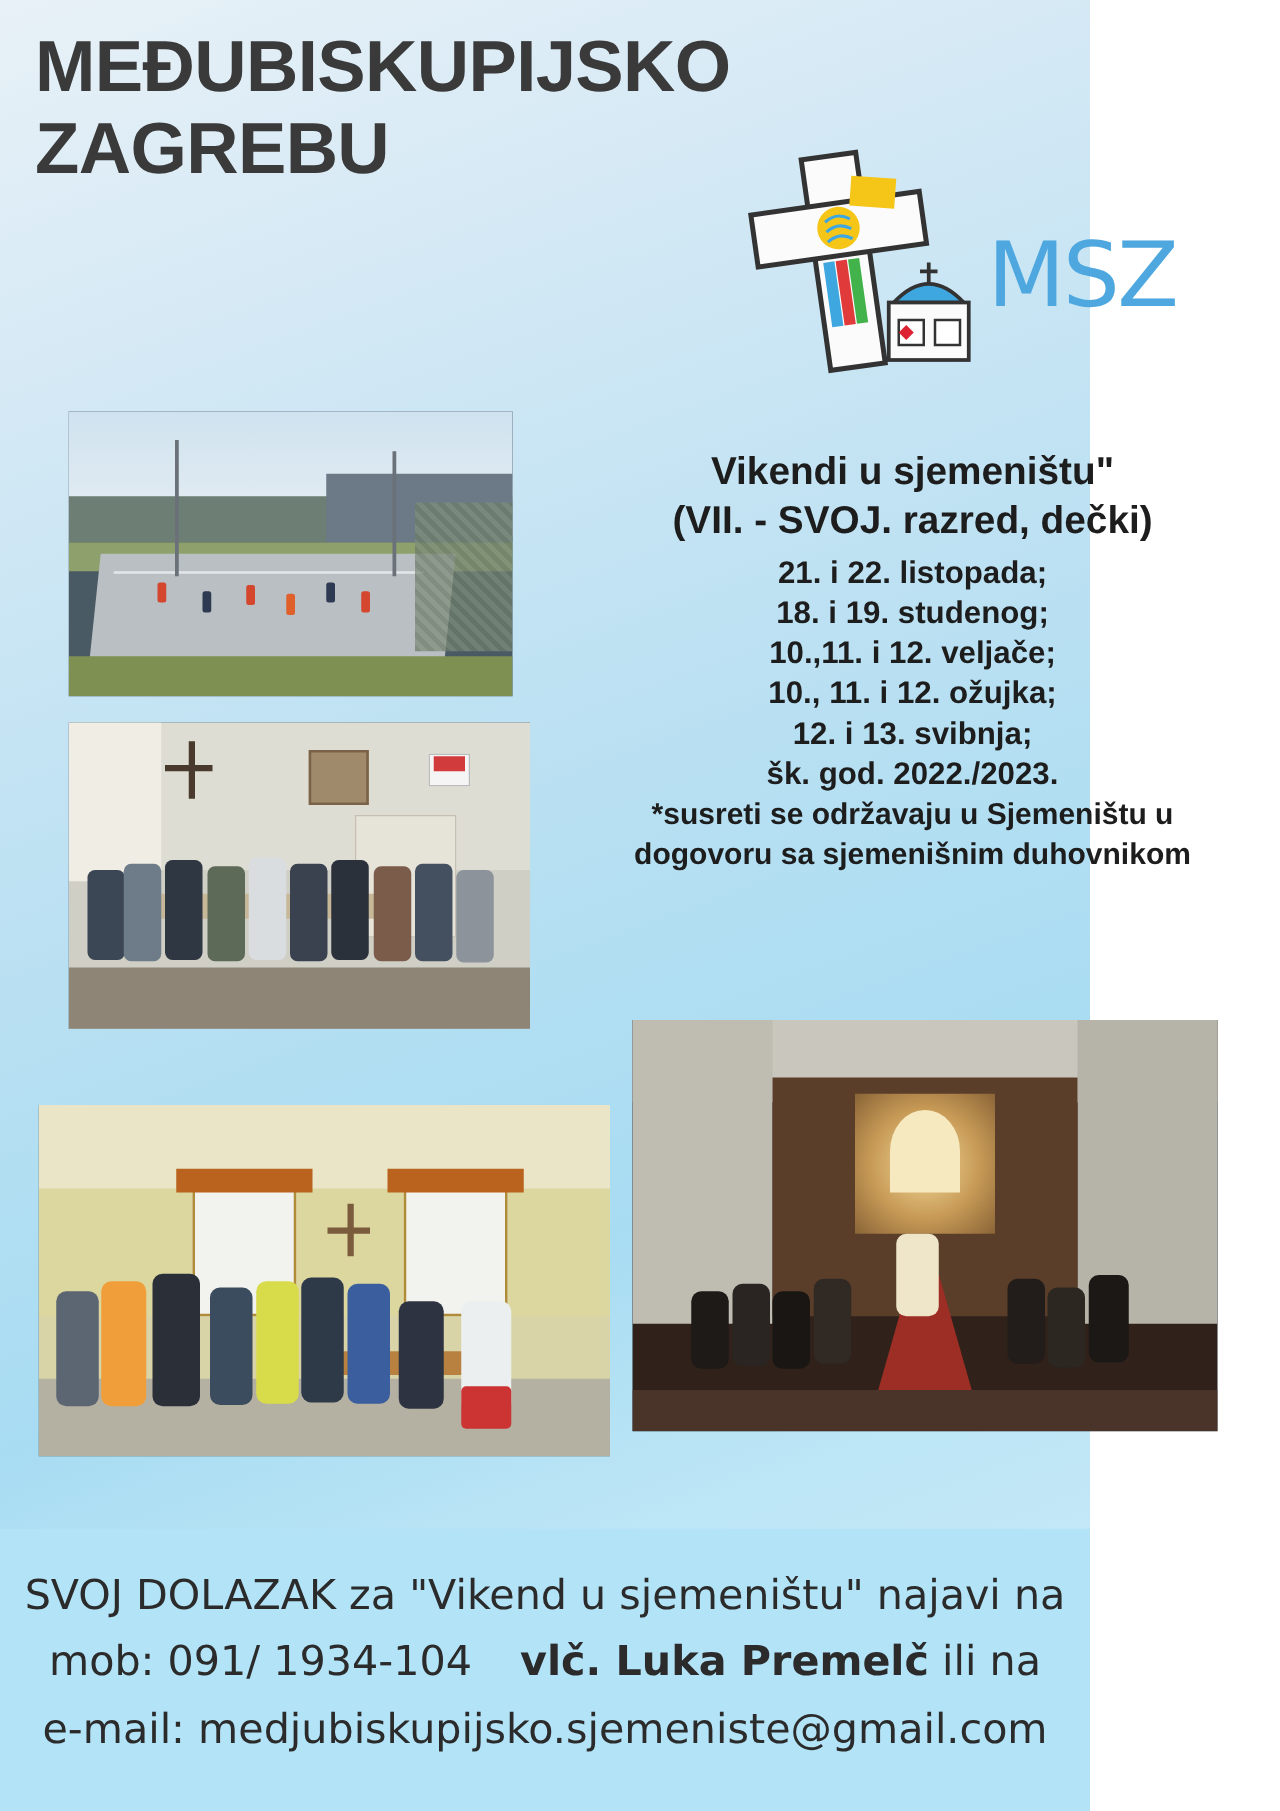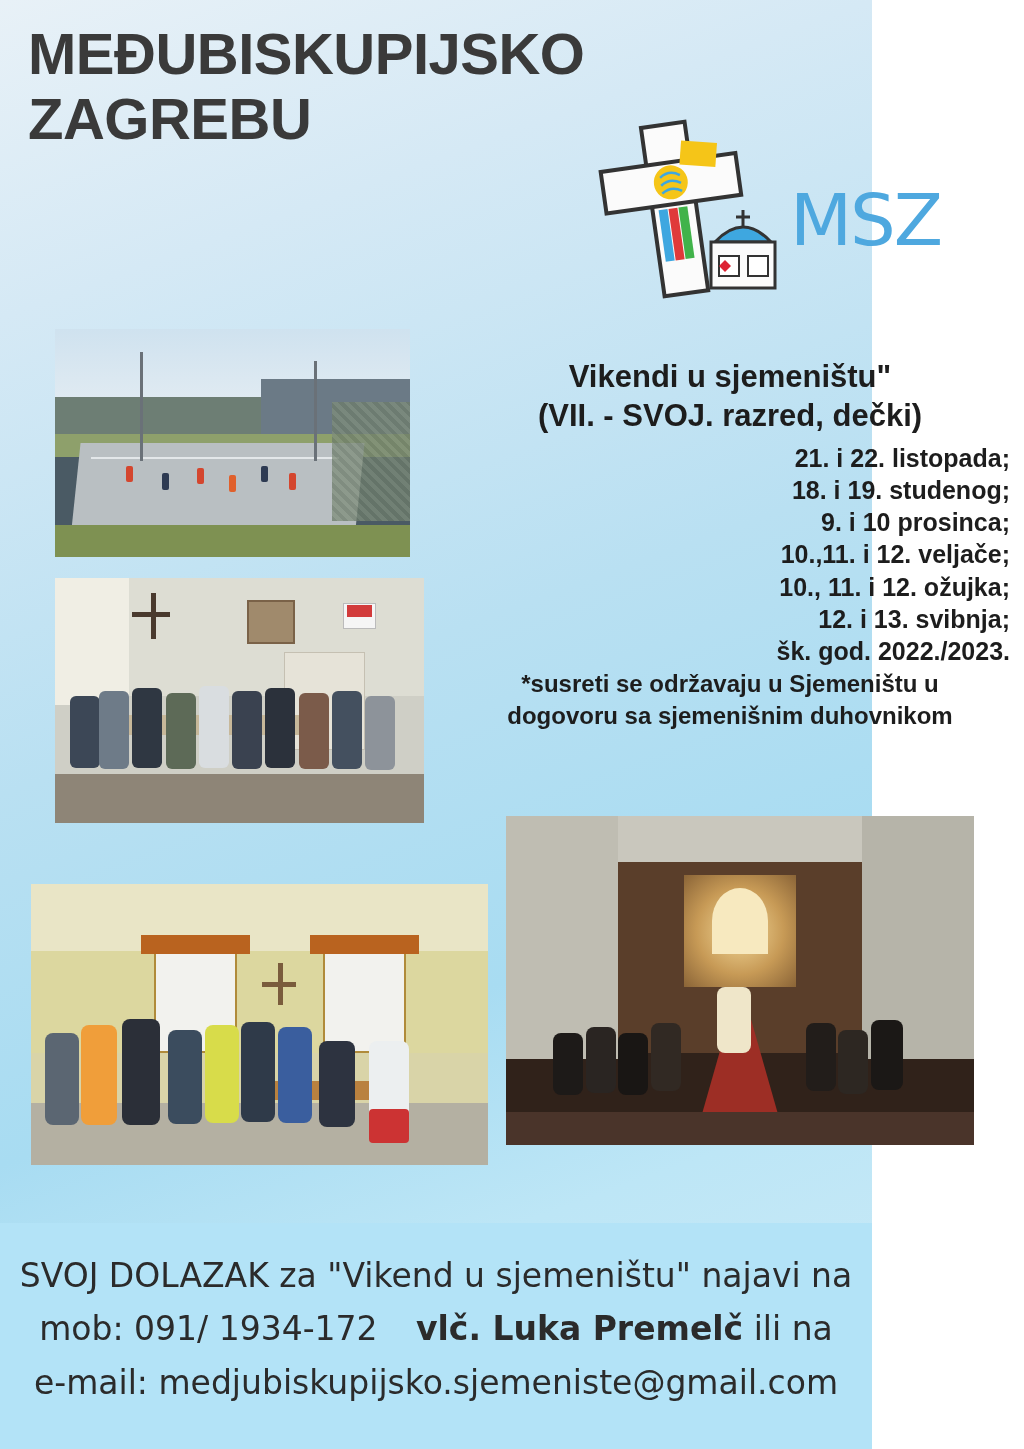--- a/index.html
+++ b/index.html
@@ -63,21 +63,21 @@
   .info {
     position: absolute;
     left: 450px; top: 358px;
     width: 560px;
     text-align: center;
     color: #1d1d1d;
     font-weight: bold;
   }
   .info .head1 { font-size: 31px; line-height: 1.25; }
   .info .head2 { font-size: 31px; line-height: 1.25; margin-bottom: 6px; }
-  .info .date  { font-size: 25px; line-height: 1.29; text-align: right; }
+  .info .date  { font-size: 25px; line-height: 1.29; }
   .info .note  { font-size: 24px; line-height: 1.26; margin-top: 2px; }
 
   
   .footer {
     position: absolute;
     left: 0; right: 0; bottom: 0;
     height: 226px;
     background: #b3e3f7;
     padding-top: 26px;
   }
@@ -222,30 +222,29 @@
     <div style="position:absolute;left:71%;top:65%;width:30px;height:64px;background:#2d2722;border-radius:8px;"></div>
     <div style="position:absolute;left:78%;top:62%;width:32px;height:70px;background:#1b1816;border-radius:8px;"></div>
     <div style="position:absolute;left:0;right:0;bottom:0;height:10%;background:#4a342a;"></div>
   </div>
 
   <div class="info">
     <div class="head1">Vikendi u sjemeništu"</div>
     <div class="head2">(VII. - SVOJ. razred, dečki)</div>
     <div class="date">21. i 22. listopada;</div>
     <div class="date">18. i 19. studenog;</div>
-    <div class="date">9. i 10 prosinca;</div>
     <div class="date">10.,11. i 12. veljače;</div>
     <div class="date">10., 11. i 12. ožujka;</div>
     <div class="date">12. i 13. svibnja;</div>
     <div class="date">šk. god. 2022./2023.</div>
     <div class="note">*susreti se održavaju u Sjemeništu u</div>
     <div class="note">dogovoru sa sjemenišnim duhovnikom</div>
   </div>
 
   <div class="footer">
     <div class="footer-line">SVOJ DOLAZAK za "Vikend u sjemeništu" najavi na</div>
     <div class="footer-line">
-      <span>mob: 091/ 1934-172 </span><b>vlč. Luka Premelč</b><span> ili na</span>
+      <span>mob: 091/ 1934-104 </span><b>vlč. Luka Premelč</b><span> ili na</span>
     </div>
     <div class="footer-line">e-mail: medjubiskupijsko.sjemeniste@gmail.com</div>
   </div>
 
 </div>
 
 </body></html>

